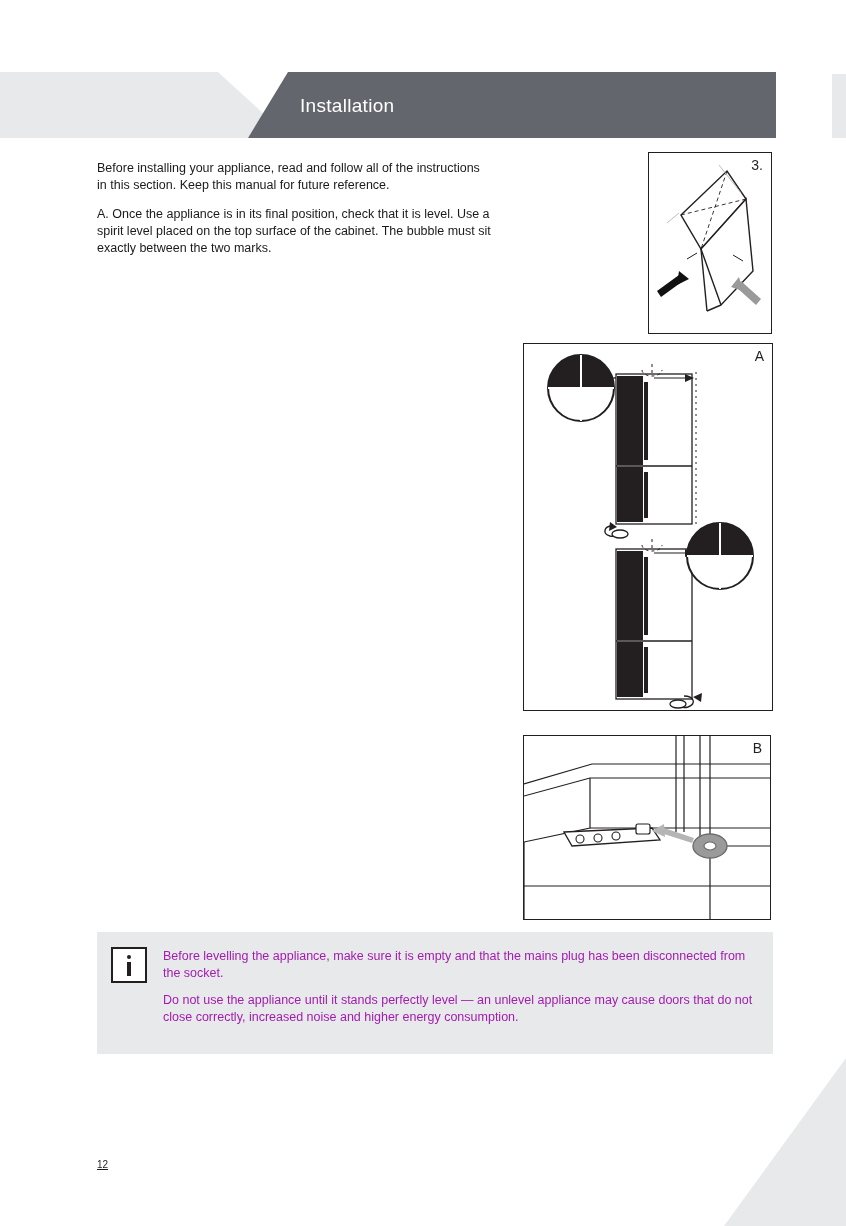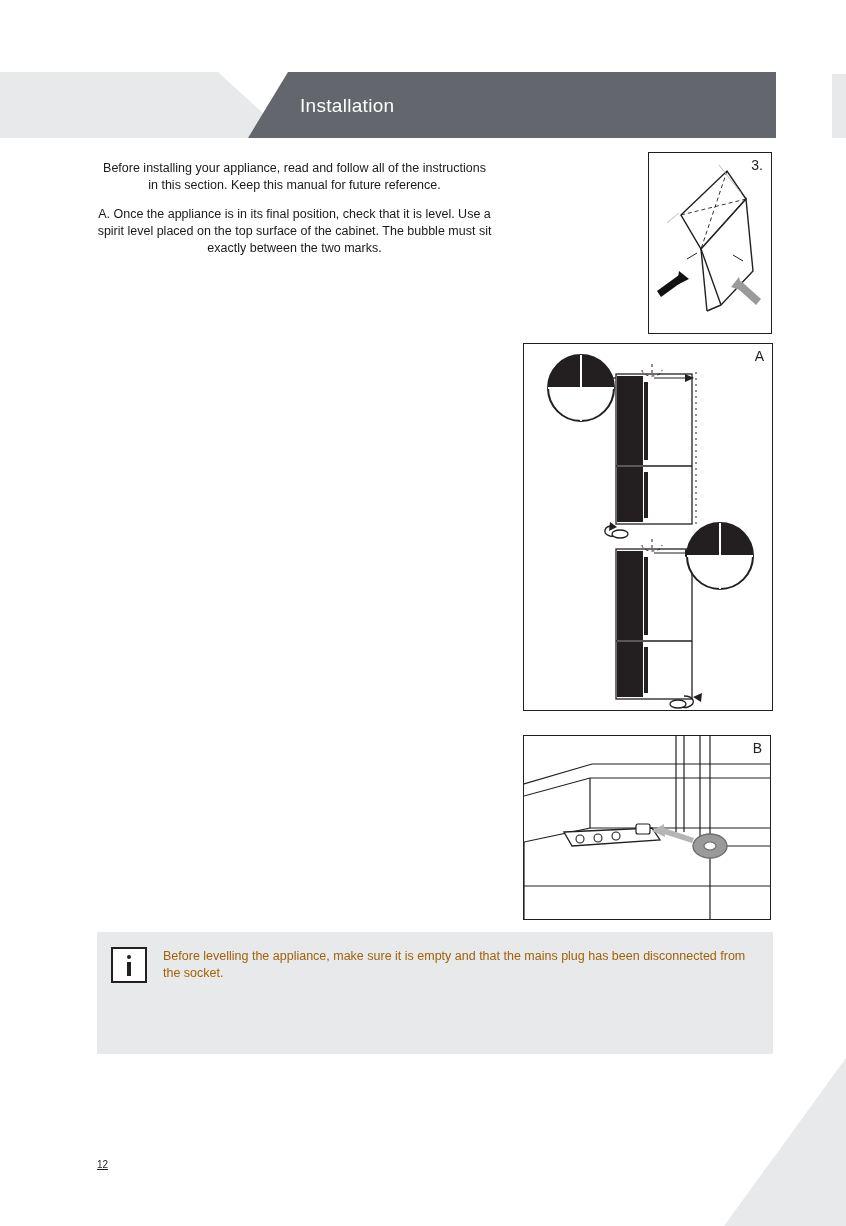--- a/index.html
+++ b/index.html
@@ -63,21 +63,20 @@
     position: absolute;
     left: 97px;
     top: 160px;
     width: 395px;
     color: #1a1a1a;
     font-size: 12.5px;
     line-height: 17px;
   }
   .text-col p {
     margin: 0 0 12px 0;
-    text-align: center;
   }
 
   
   .fig {
     position: absolute;
     border: 1.3px solid #231f20;
     background: #ffffff;
     box-sizing: border-box;
   }
   .fig-label {
@@ -132,21 +131,21 @@
     width: 4px;
     height: 14px;
   }
   .note-text {
     position: absolute;
     left: 66px;
     top: 16px;
     width: 590px;
     font-size: 12.5px;
     line-height: 17px;
-    color: #a16207;
+    color: #a21caf;
   }
   .note-text p { margin: 0 0 10px 0; }
 
   
   .corner-wedge {
     position: absolute;
     right: 0;
     bottom: 0;
     width: 122px;
     height: 168px;
@@ -300,17 +299,18 @@
   </svg>
 </div>
 
 <div class="note-box">
   <div class="note-icon">
     <span class="bar dot"></span>
     <span class="bar stem"></span>
   </div>
   <div class="note-text">
     <p>Before levelling the appliance, make sure it is empty and that the mains plug has been disconnected from the socket.</p>
+    <p>Do not use the appliance until it stands perfectly level — an unlevel appliance may cause doors that do not close correctly, increased noise and higher energy consumption.</p>
   </div>
 </div>
 
 <div class="corner-wedge"></div>
 <div class="page-number">12</div>
 
 </body></html>

